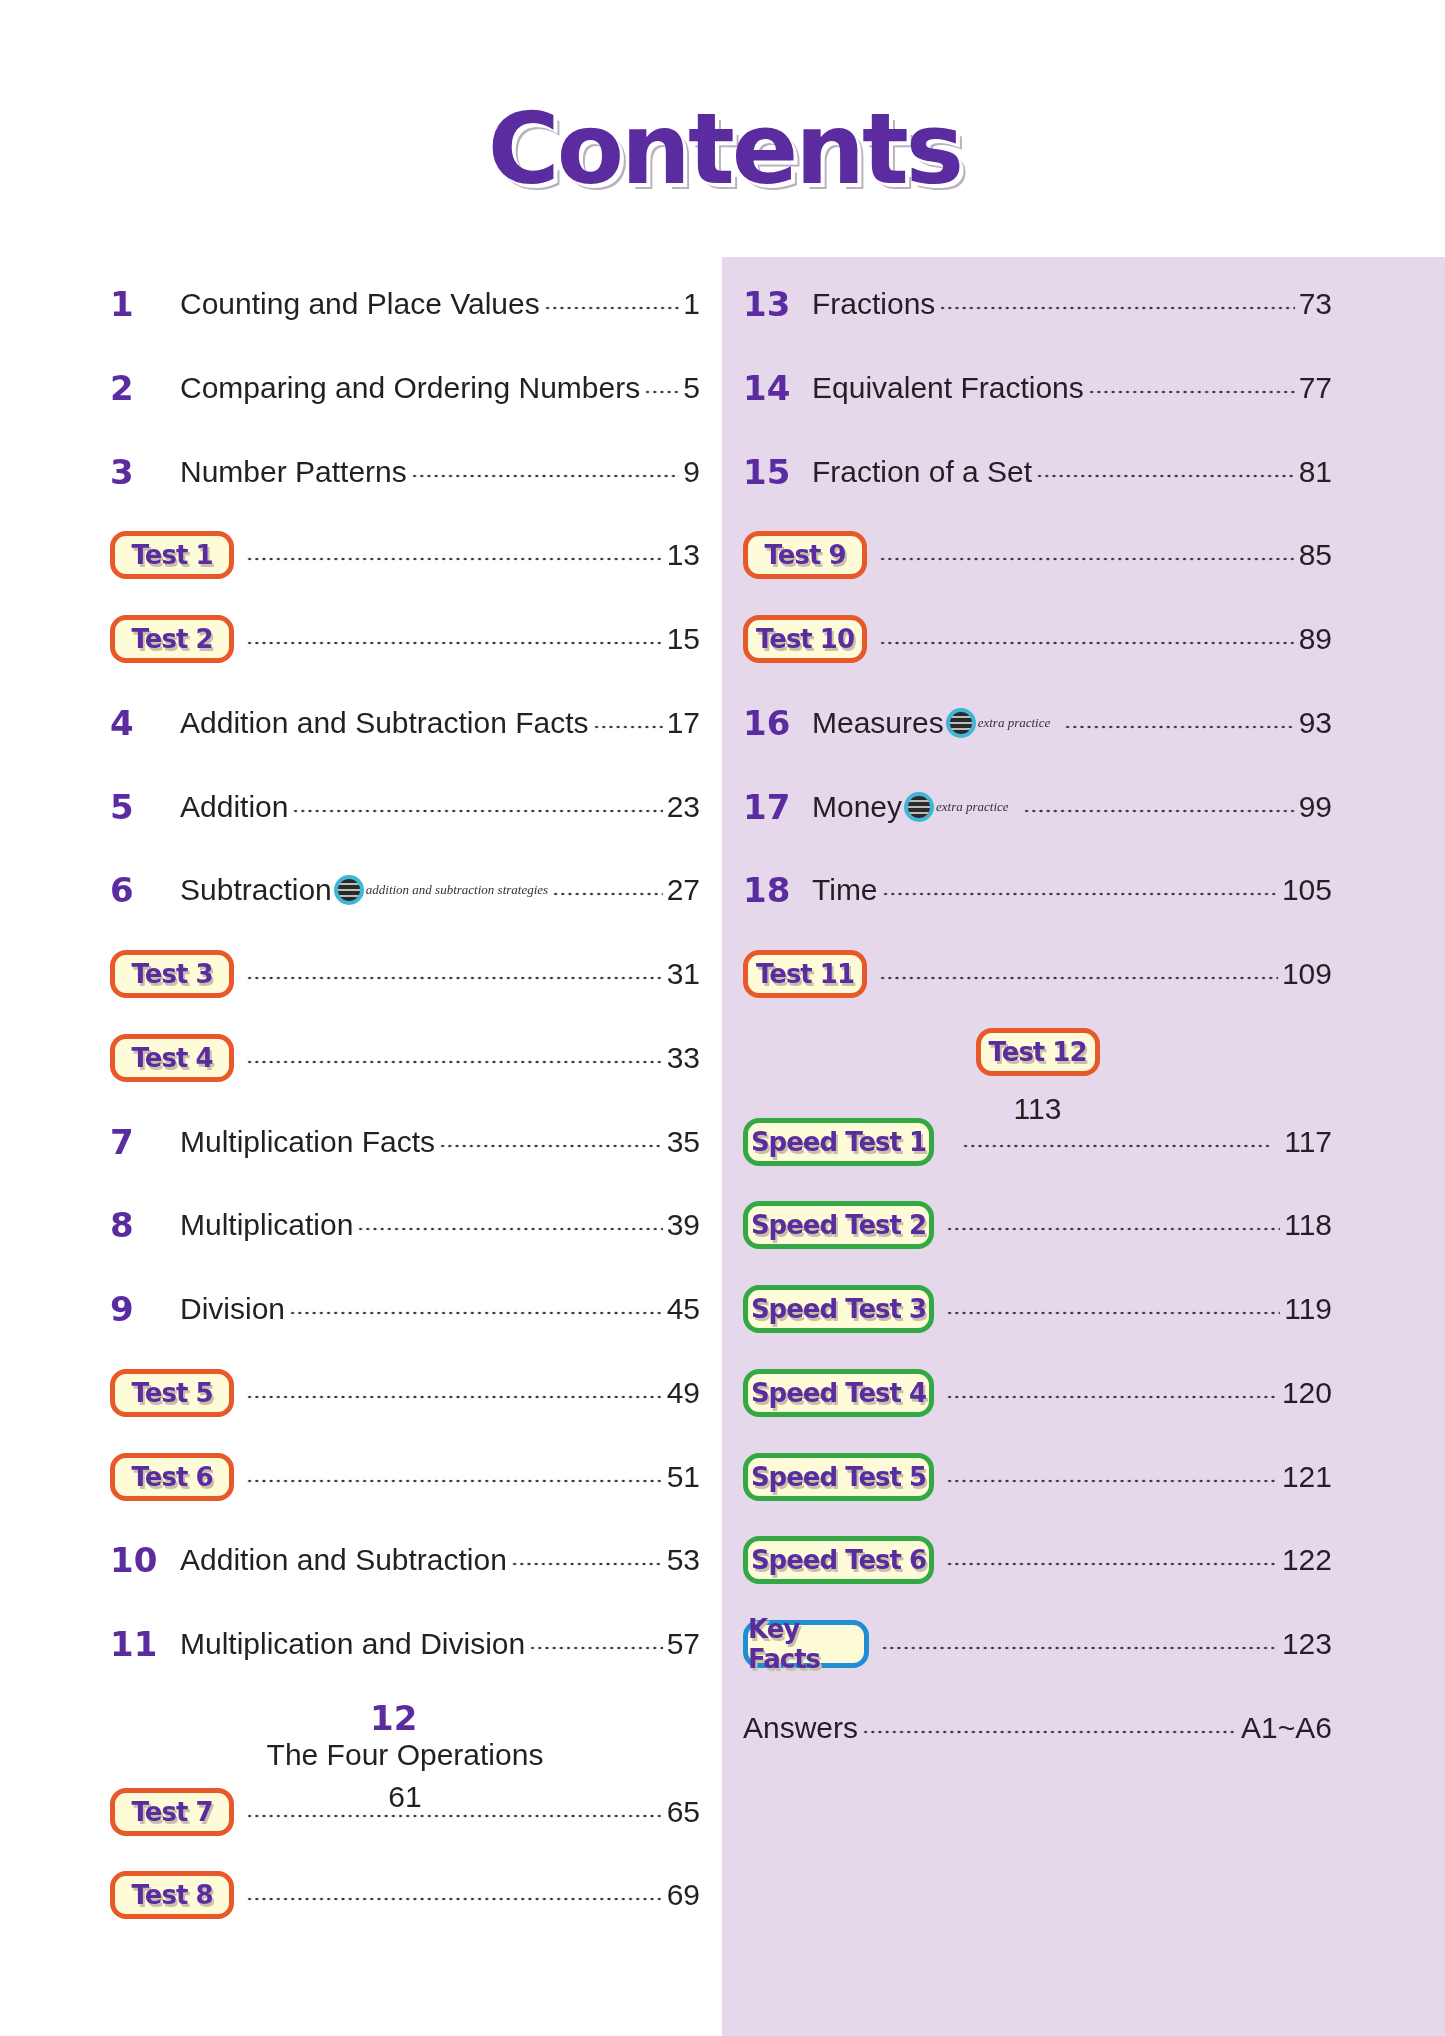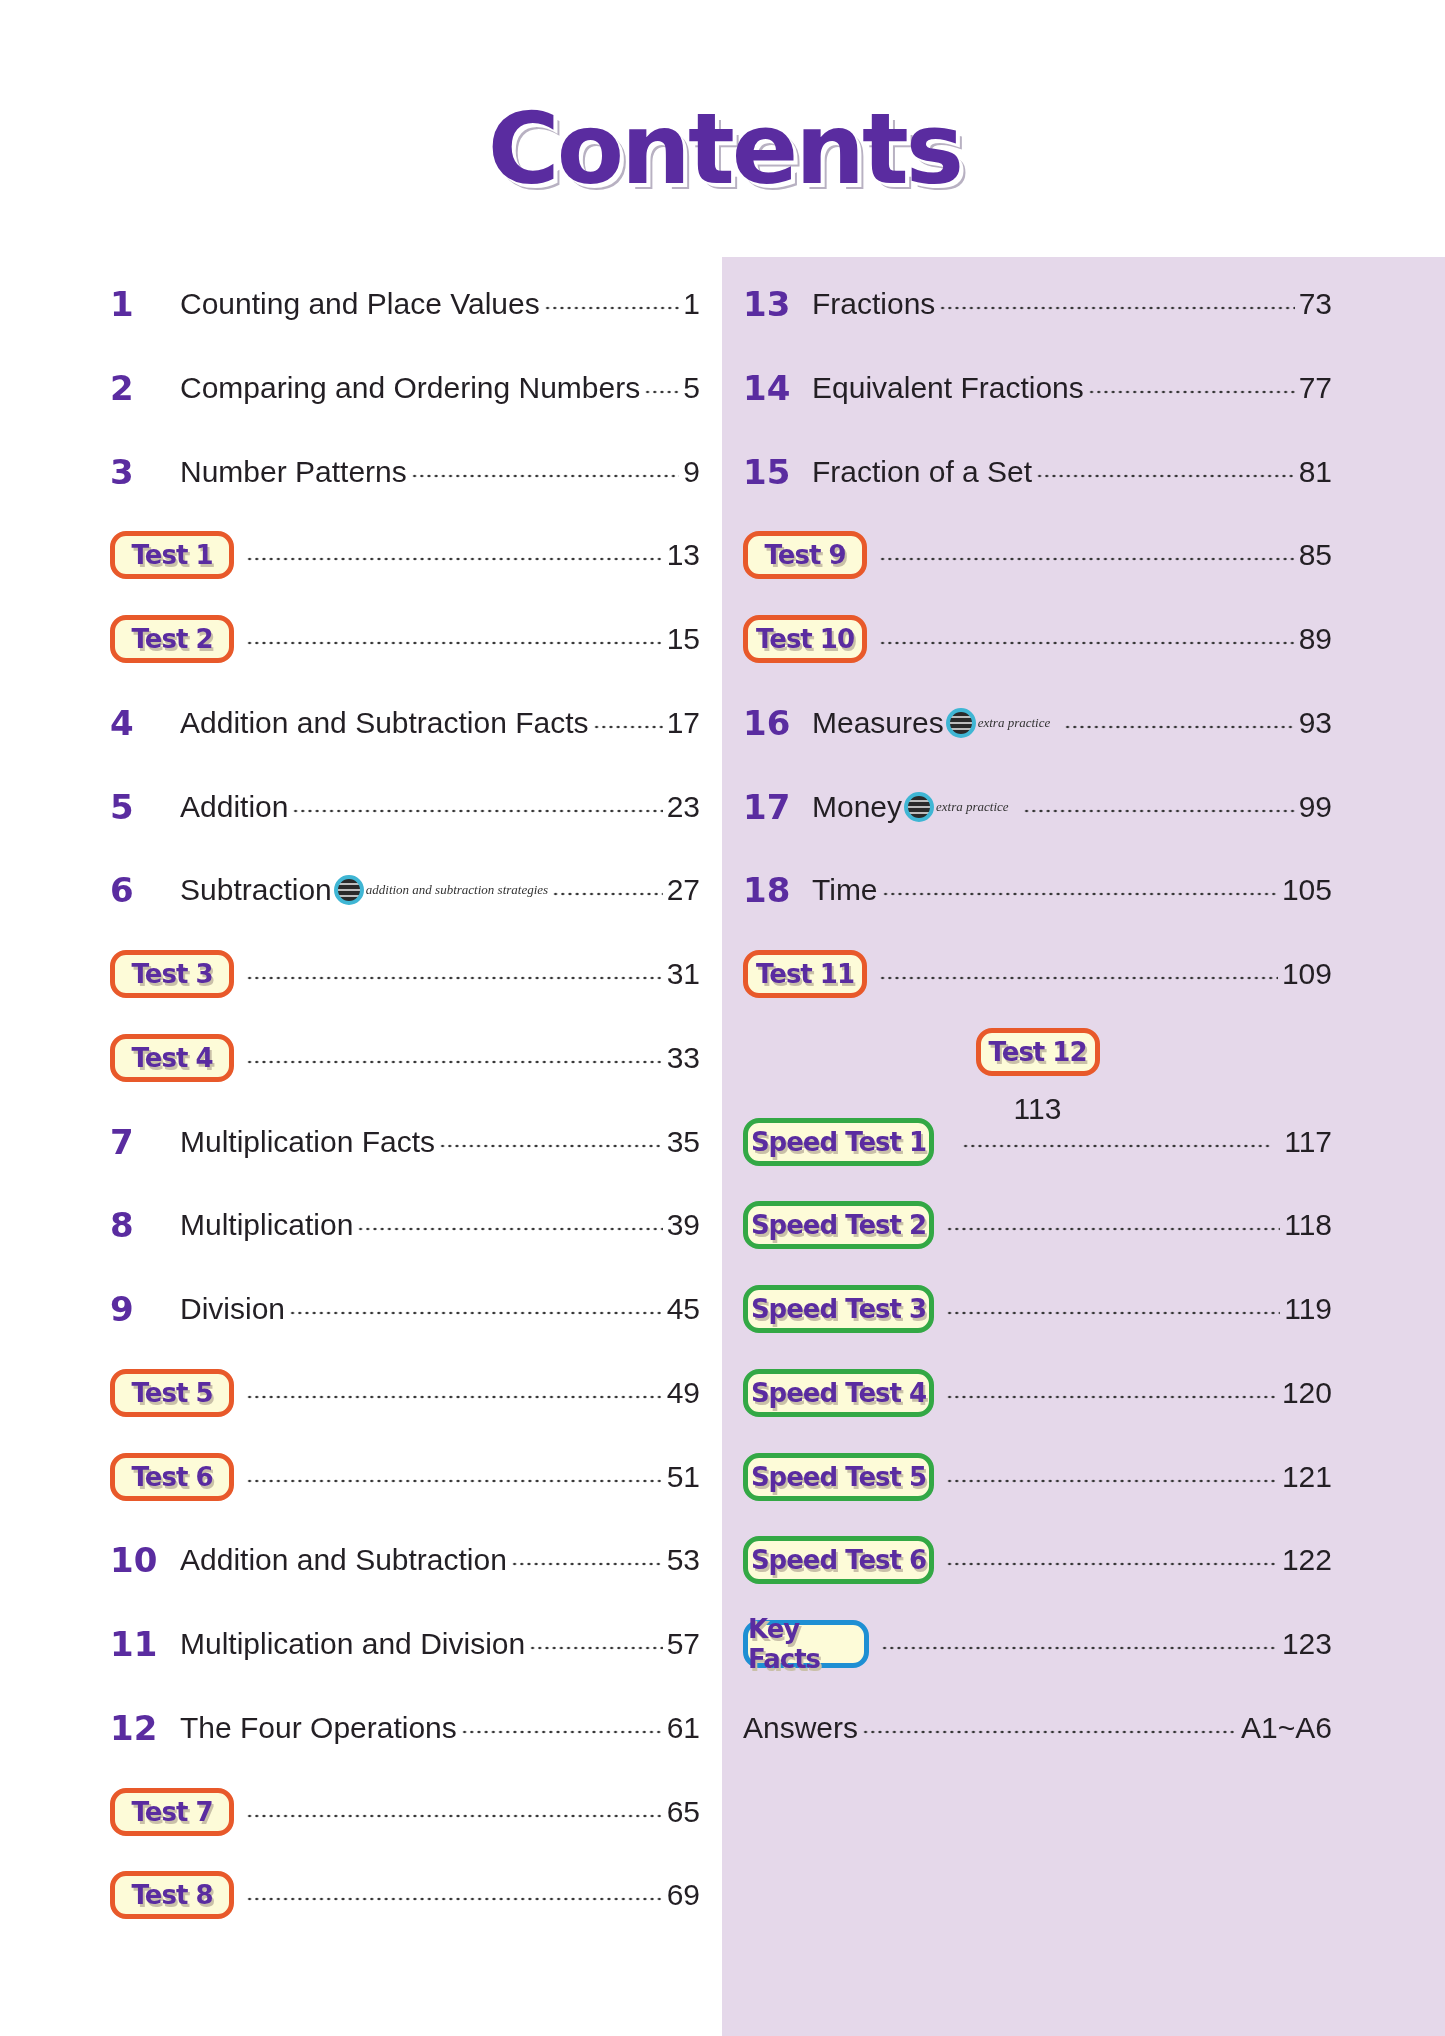--- a/index.html
+++ b/index.html
@@ -134,21 +134,21 @@
       <span class="label">Addition and Subtraction</span>
       <span class="dots"></span>
       <span class="page">53</span>
     </div>
     <div class="row" style="left: 110px; top: 1614px; width: 590px;">
       <span class="num" style="width: 70px;">11</span>
       <span class="label">Multiplication and Division</span>
       <span class="dots"></span>
       <span class="page">57</span>
     </div>
-    <div class="row" style="left: 110px; top: 1697.75px; width: 590px;">
+    <div class="row" style="left: 110px; top: 1697.75px; width: 590px; flex-direction: column;">
       <span class="num" style="width: 70px;">12</span>
       <span class="label">The Four Operations</span>
       <span class="dots"></span>
       <span class="page">61</span>
     </div>
     <div class="row" style="left: 110px; top: 1781.5px; width: 590px;">
       <span class="badge test">Test 7</span>
       <span style="width: 8px; flex: 0 0 8px;"></span>
       <span class="dots"></span>
       <span class="page">65</span>

